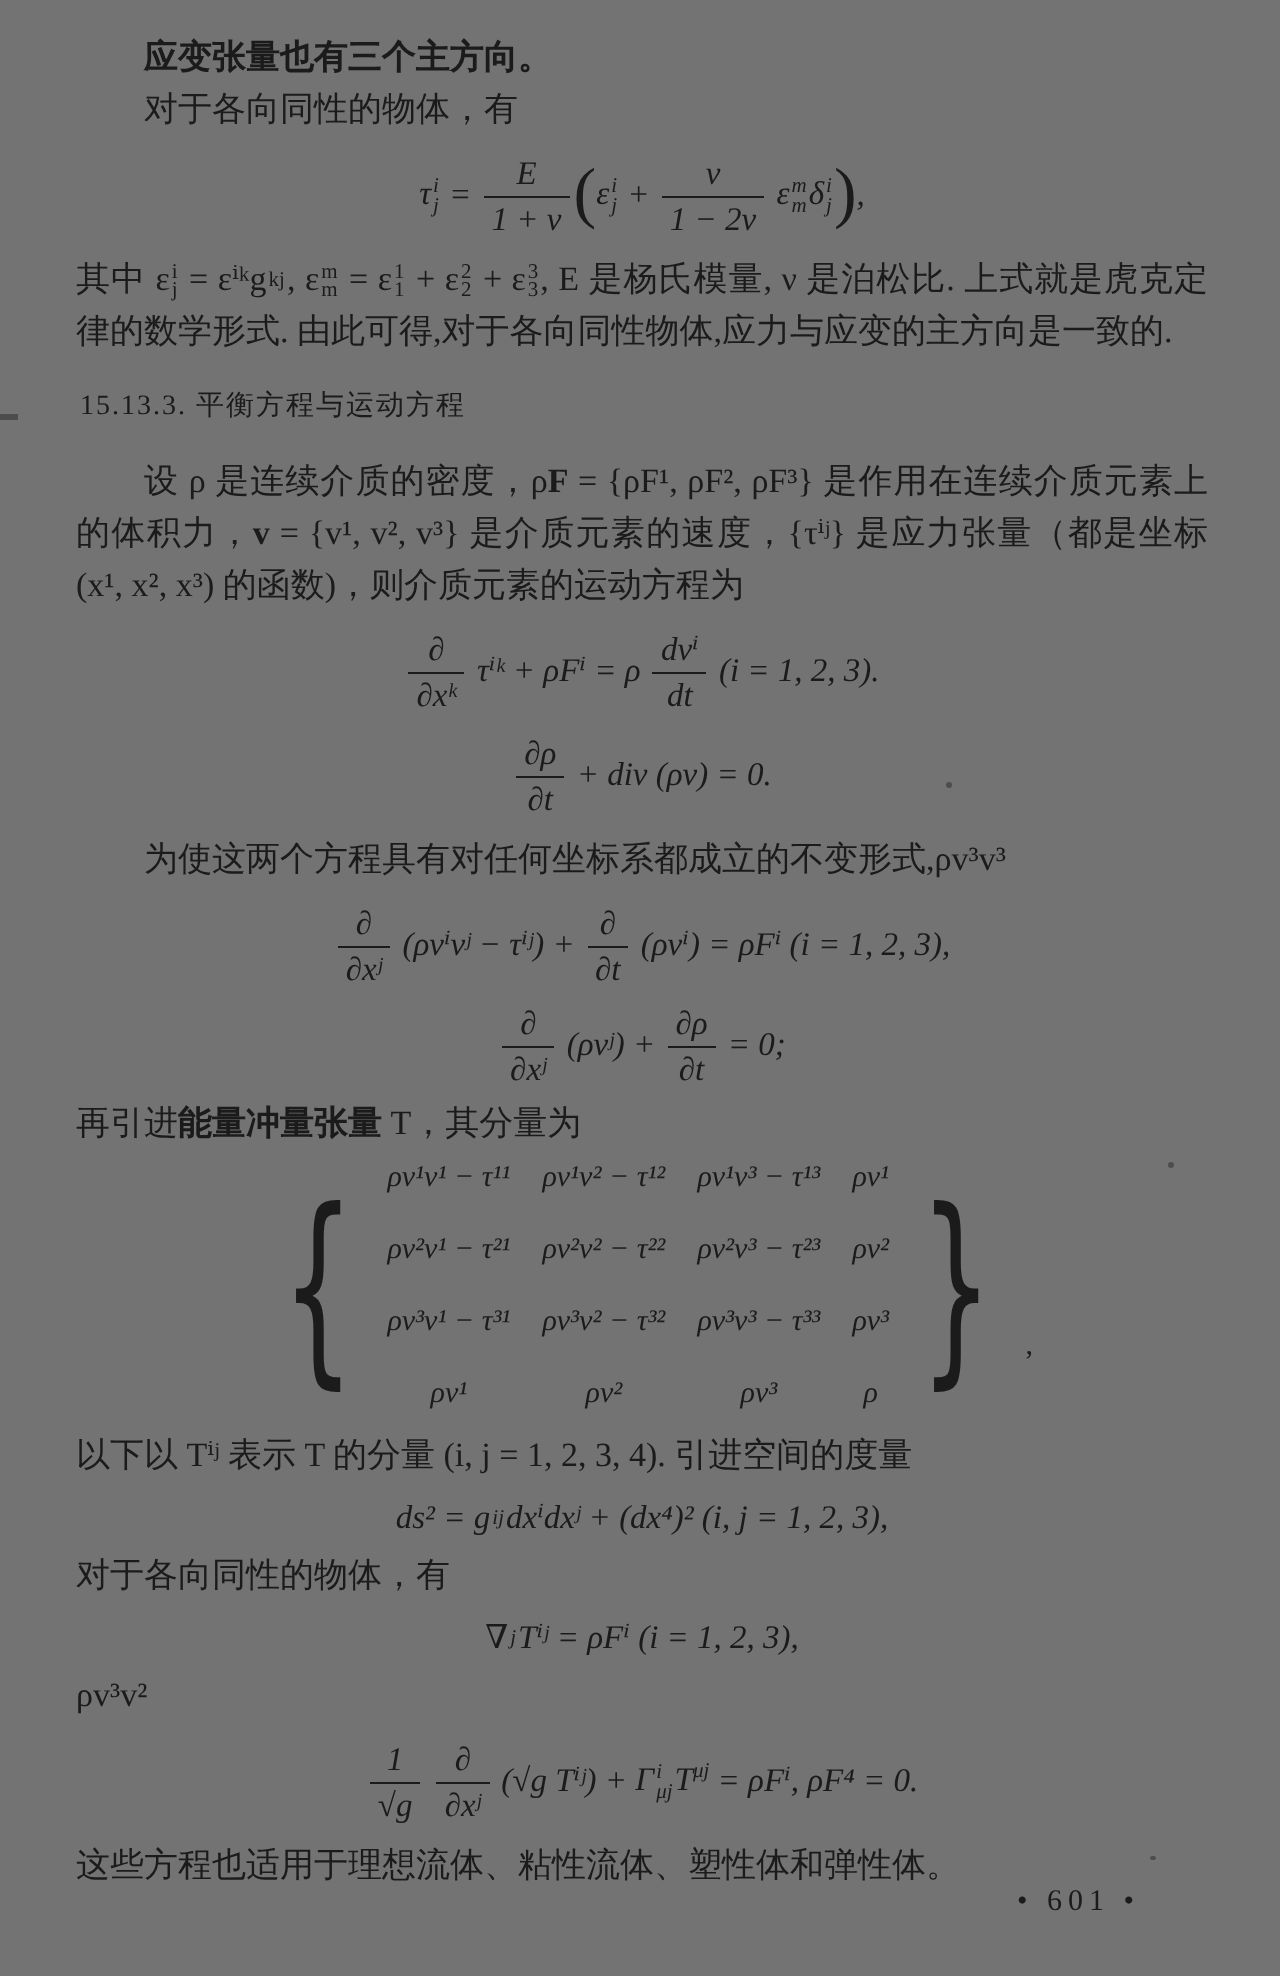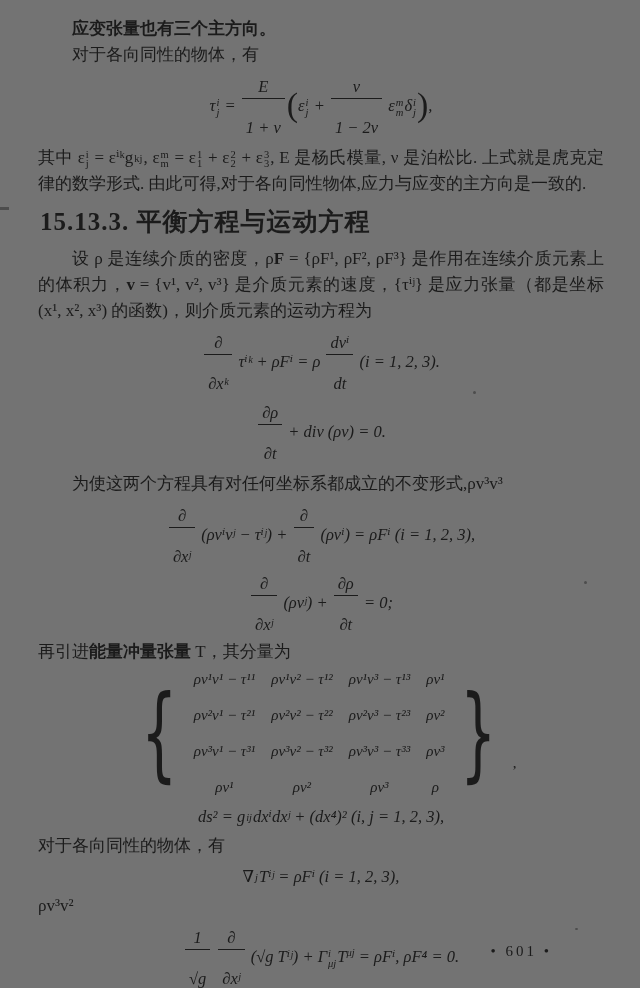--- a/index.html
+++ b/index.html
@@ -6,45 +6,45 @@
   .page{
     width:640px;height:988px;box-sizing:border-box;position:relative;overflow:hidden;
     background:#737373;color:#1b1b1b;
     padding:16px 36px 0 38px;
     font-family:"Liberation Serif","DejaVu Serif",serif;
     font-size:17px;line-height:26px;
   }
   .para{text-align:justify;margin:0;}
   .indent{text-indent:2em;}
   .rbold{font-weight:bold;}
-  .heading{font-size:25px;font-weight:700;line-height:30px;margin:10px 0 9px 2px;letter-spacing:1px;}
+  .heading{font-size:14px;font-weight:400;line-height:30px;margin:10px 0 9px 2px;letter-spacing:1px;}
   .formula{
     text-align:center;font-style:italic;font-size:16.5px;line-height:24px;
     margin:9px 0 7px;white-space:nowrap;
   }
   .formula.tight{margin:6px 0 4px;}
   
   .frac{display:inline-flex;flex-direction:column;vertical-align:middle;text-align:center;margin:0 2px;}
   .frac .num{display:block;padding:0 4px 1px;border-bottom:1.3px solid #1b1b1b;line-height:20px;}
-  .frac .den{display:block;padding:1px 4px 0;line-height:20px;margin-top:18px;}
+  .frac .den{display:block;padding:1px 4px 0;line-height:20px;}
   
   .sscol{display:inline-flex;flex-direction:column;vertical-align:middle;
          font-size:10.5px;line-height:9.5px;margin-left:1px;margin-right:1px;text-align:left;}
   sup{font-size:10.5px;}
   .bigp{font-size:34px;font-style:normal;vertical-align:-5px;line-height:0;font-weight:300;}
   
   .matrix-wrap{display:flex;justify-content:center;align-items:center;font-style:italic;
                font-size:15px;line-height:20px;margin:4px 0 8px;}
   .brace{font-size:104px;line-height:1;font-style:normal;font-weight:400;
          font-family:"DejaVu Sans",sans-serif;transform:scaleX(0.55);color:#1b1b1b;}
   .mgrid{display:grid;grid-template-columns:repeat(4,auto);column-gap:24px;row-gap:9px;
          justify-items:center;align-items:center;margin:0 0 0 2px;gap:16px;}
   .mcell{white-space:nowrap;}
   .mcomma{font-style:normal;transform:translateY(30px);margin-left:2px;}
-  .footer{position:absolute;right:88px;bottom:24px;font-size:15px;letter-spacing:3px;}
+  .footer{position:absolute;right:70px;bottom:24px;font-size:15px;letter-spacing:3px;}
   
   .artifact{position:absolute;background:#4d4d4d;}
   .a-dash{left:0;top:207px;width:9px;height:3px;}
   .a-dot1{left:473px;top:391px;width:3px;height:3px;border-radius:50%;}
   .a-dot2{left:584px;top:581px;width:3px;height:3px;border-radius:50%;}
   .a-dot3{left:575px;top:928px;width:3px;height:2px;border-radius:50%;}
 </style>
 </head>
 <body>
 
@@ -147,20 +147,21 @@
         <span class="mcell">ρv³</span>
         <span class="mcell">ρv¹</span>
         <span class="mcell">ρv²</span>
         <span class="mcell">ρv³</span>
         <span class="mcell">ρ</span>
       </span>
     <span class="brace">}</span>
     <span class="mcomma">,</span>
   </div>
 
+  <p class="para"><span>以下以 Tⁱʲ 表示 T 的分量 (i, j = 1, 2, 3, 4).  引进空间的度量</span></p>
 
   <div class="formula tight"><span>ds² = g</span><span><span class="sscol">
           <span class="ssup"></span>
           <span class="ssdn">ij</span>
         </span></span><span>dxⁱdxʲ + (dx⁴)² (i, j = 1, 2, 3),</span></div>
 
   <p class="para"><span>对于各向同性的物体，有</span></p>
 
   <div class="formula tight"><span>∇</span><span><span class="sscol">
           <span class="ssup"></span>

